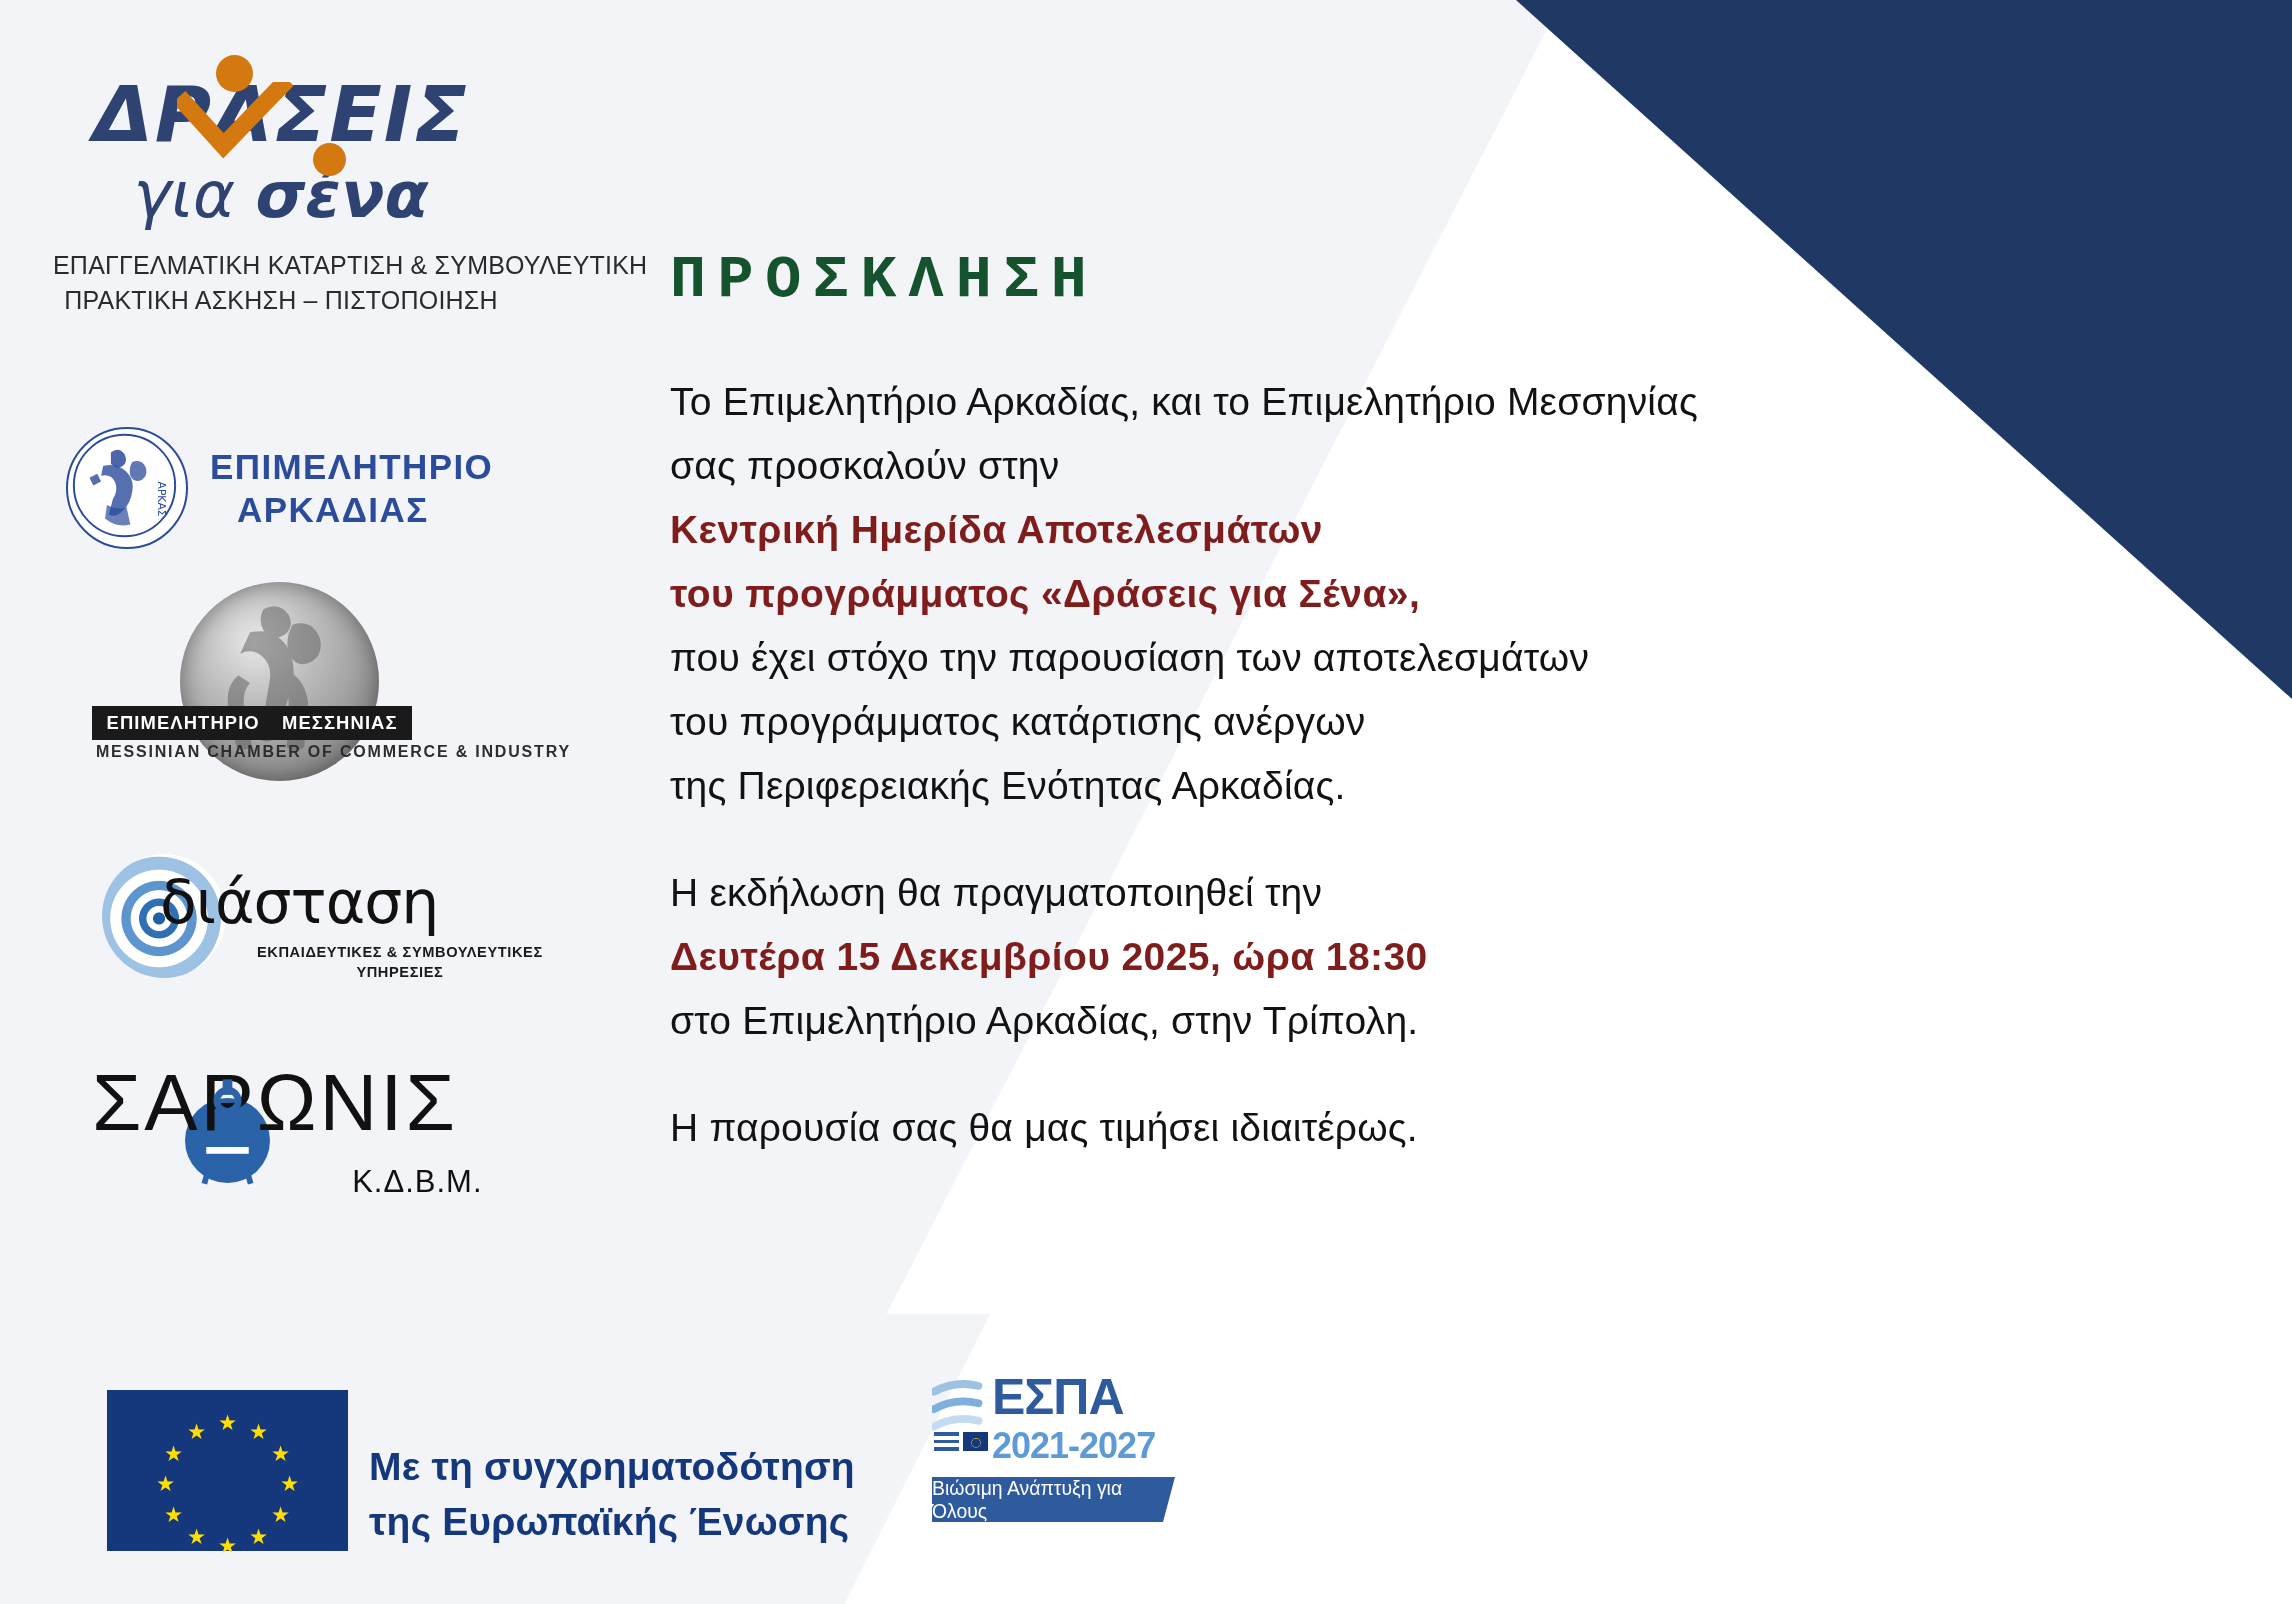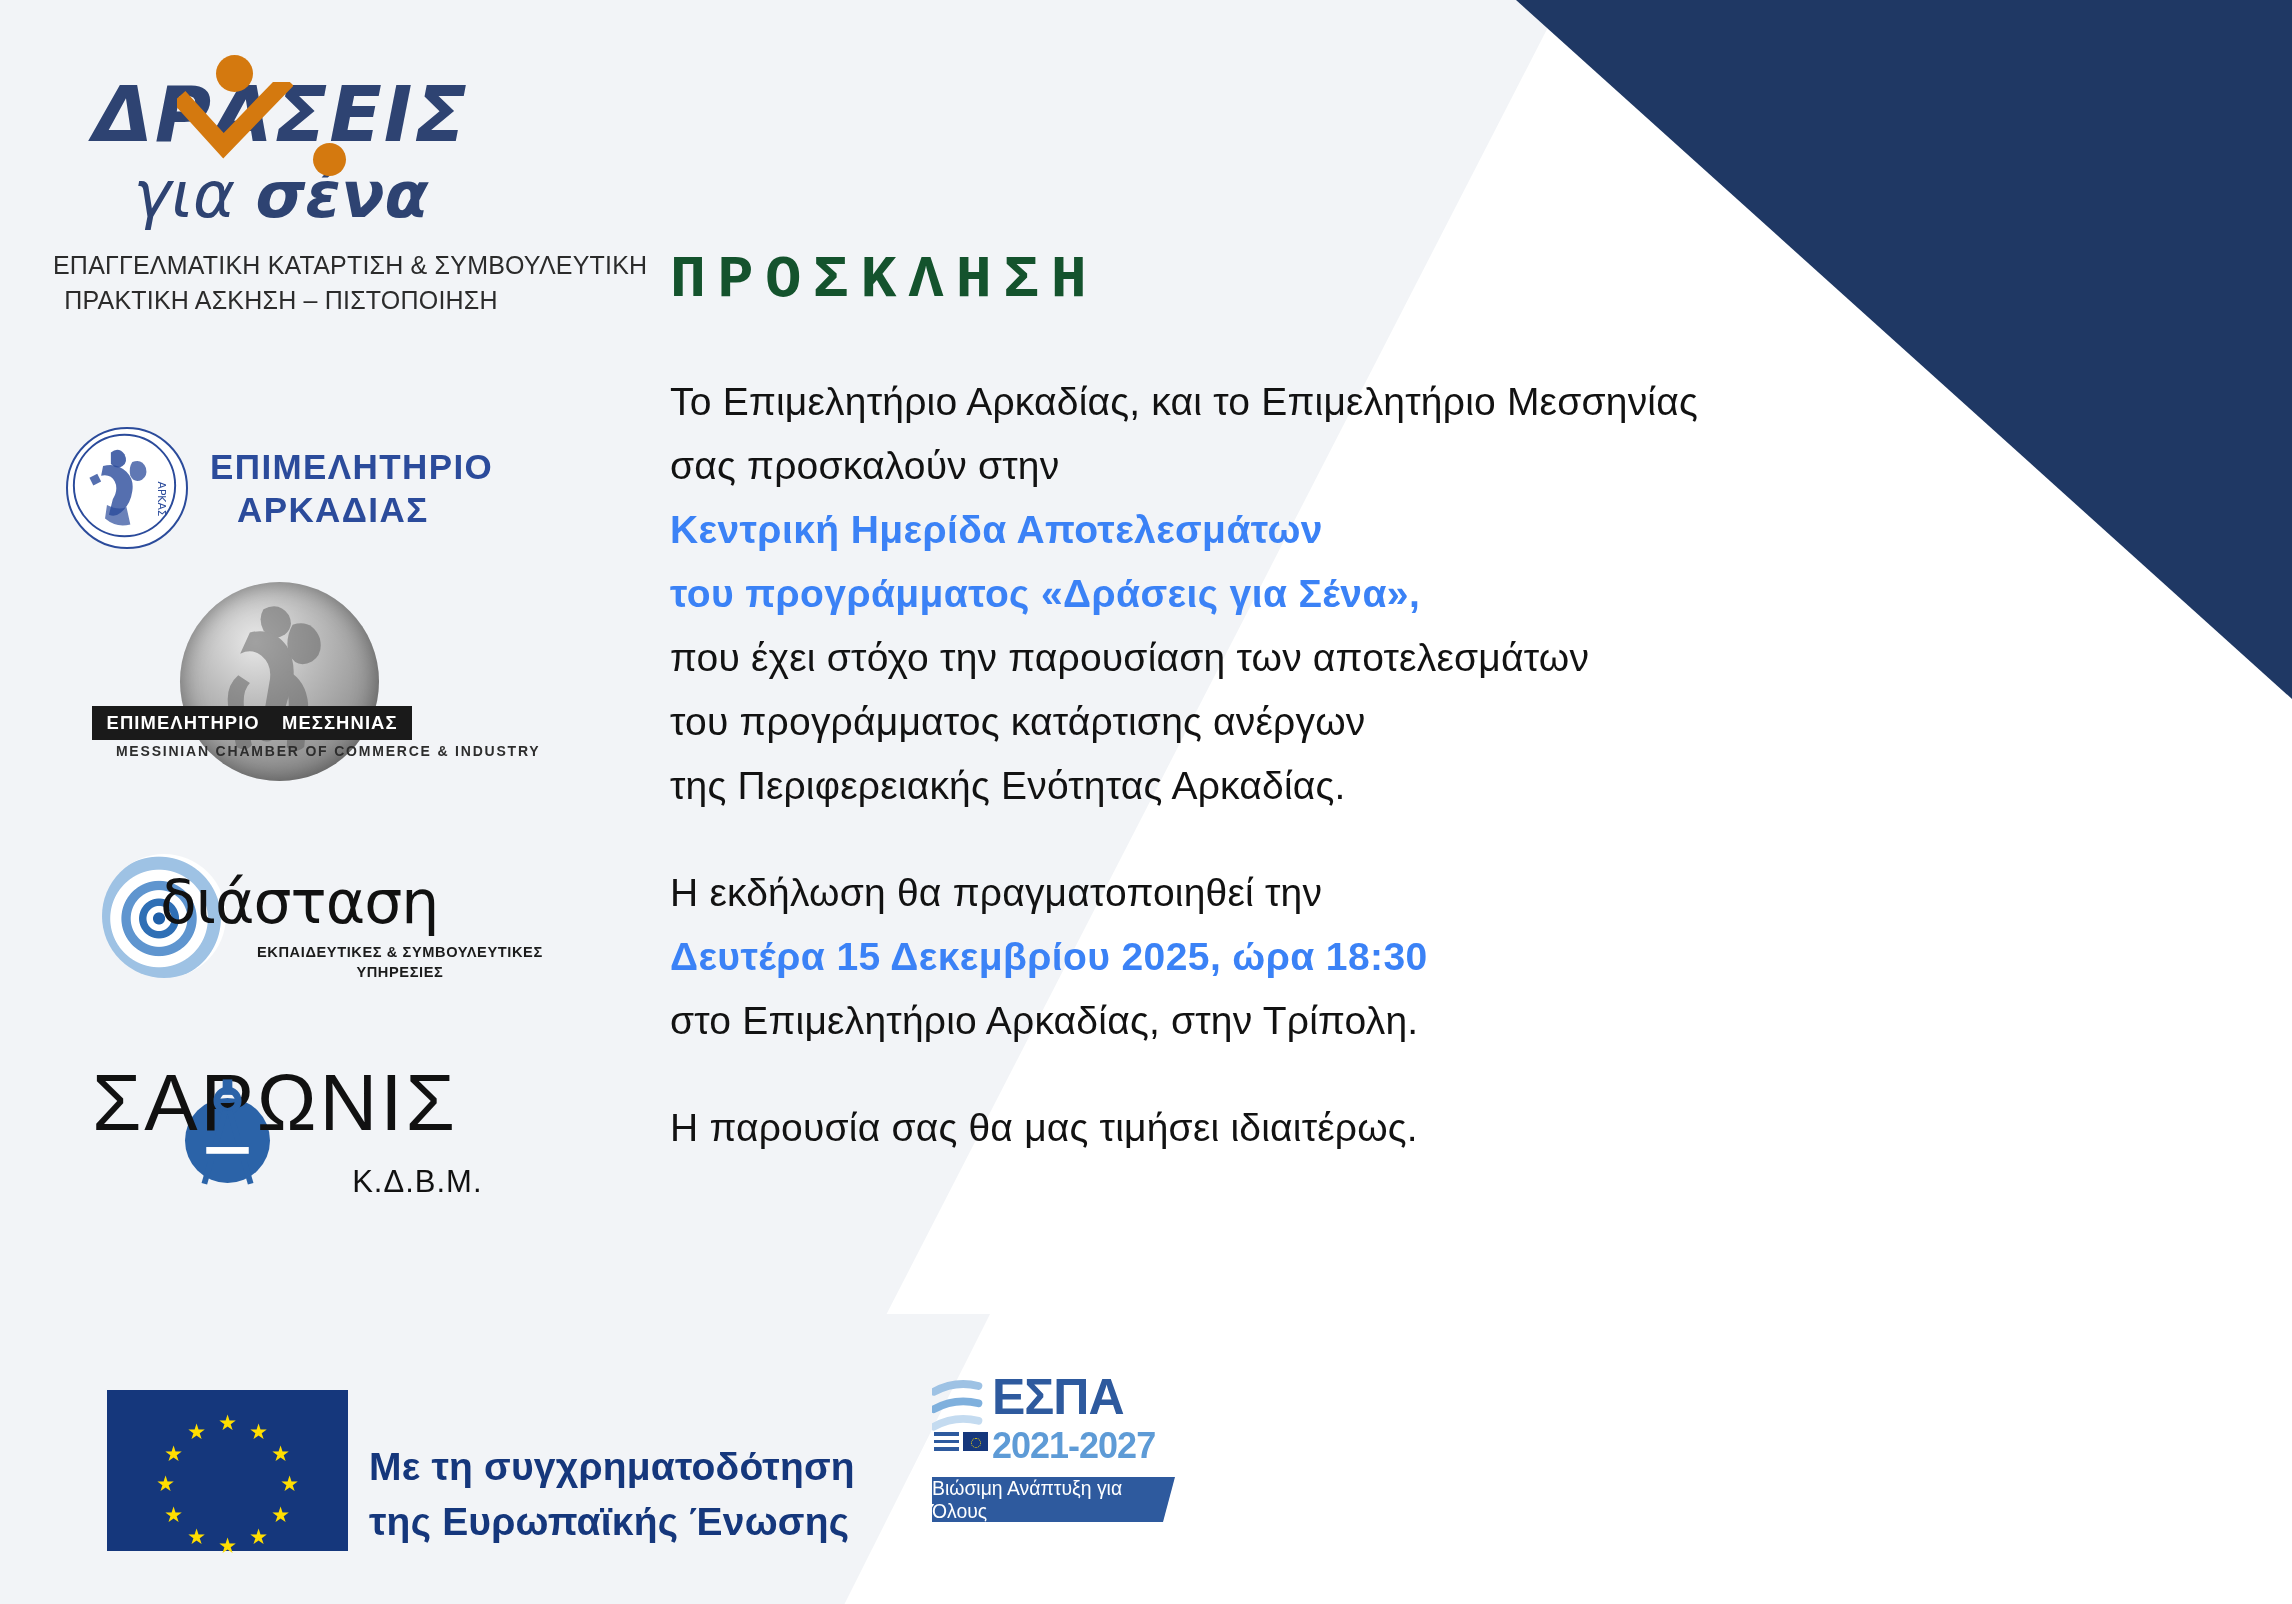--- a/index.html
+++ b/index.html
@@ -161,24 +161,23 @@
     font-size:18.4px;
     letter-spacing:1.1px;
     padding:1.9px 6.8px;
     background:#1a1a1a;
   }
   .mess-sub{
     position:absolute;left:3.9px;top:161px;
     color:#2d2d2d;
     font-family:"Liberation Sans",sans-serif;
     font-weight:bold;
-    font-size:14px;
+    font-size:16px;
     letter-spacing:1.8px;
     white-space:nowrap;
-    margin-left:20px;
   }
 
   
   .logo-diastasi{position:absolute;top:854px;left:102px;width:408px;height:146px;}
   .swirl{
     position:absolute;left:0;top:0;width:124px;height:124px;border-radius:50%;
     background:
       radial-gradient(circle at 46% 52%, #1f5fa8 0 6%, #ffffff 7% 13%, #2f6fb5 14% 21%,
       #ffffff 22% 30%, #5f95cf 31% 40%, #ffffff 41% 52%, #9ec2e4 53% 66%,
       #ffffff 67% 80%, #d8e7f5 81% 92%, #f2f4f7 93% 100%);
@@ -252,21 +251,21 @@
     margin-top:60px;
     color:#121212;
     font-family:"Liberation Sans",sans-serif;
     font-size:39px;
     line-height:1.64;
     letter-spacing:0.2px;
   }
   .body p{margin:0 0 0 0;}
   .body .spacer{height:43px;}
   .body .hl{
-    color:#3b82f6;
+    color:#7f1d1d;
     font-weight:bold;
     letter-spacing:0.4px;
   }
 
   
   .footer{
     position:absolute;
     left:0;bottom:0;
     width:2292px;height:291px;
     z-index:20;

